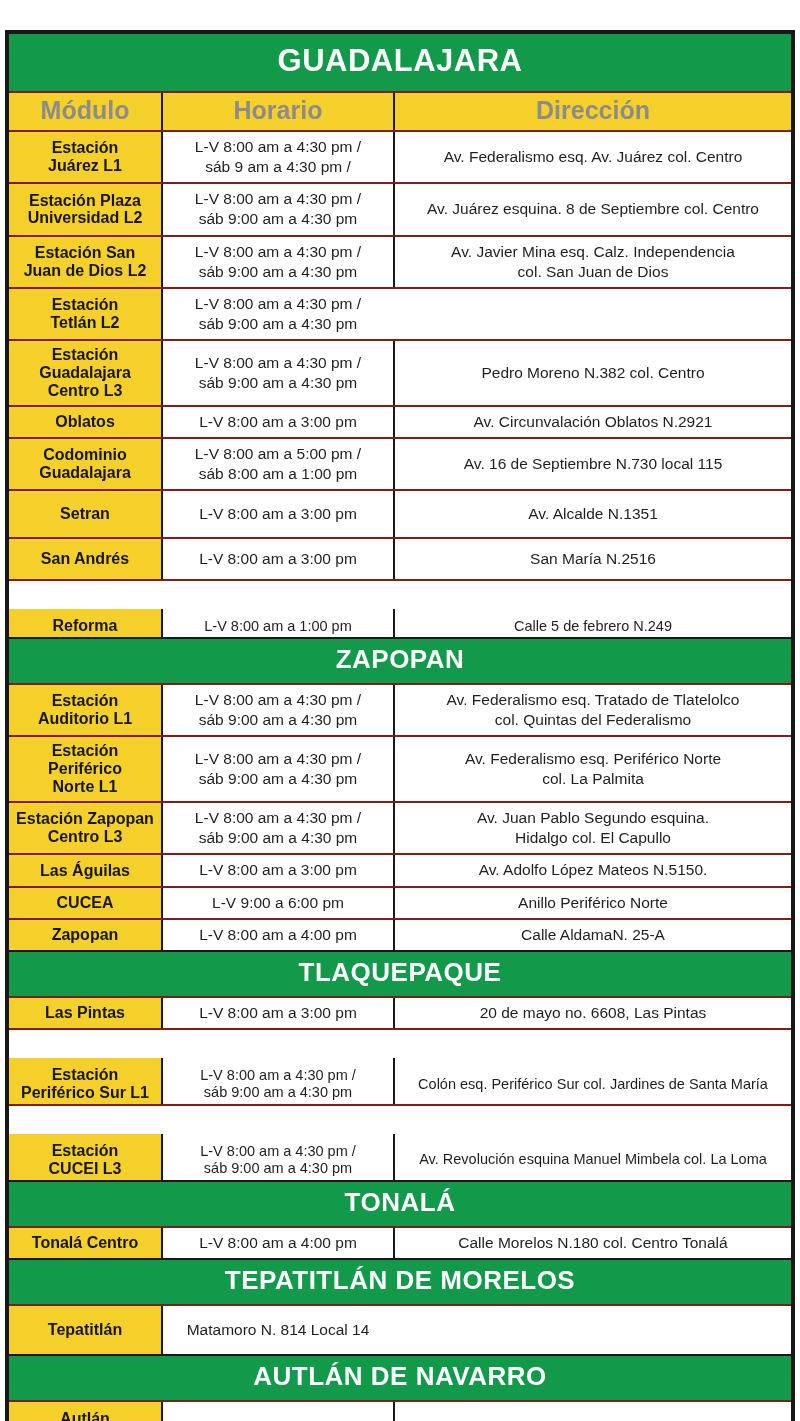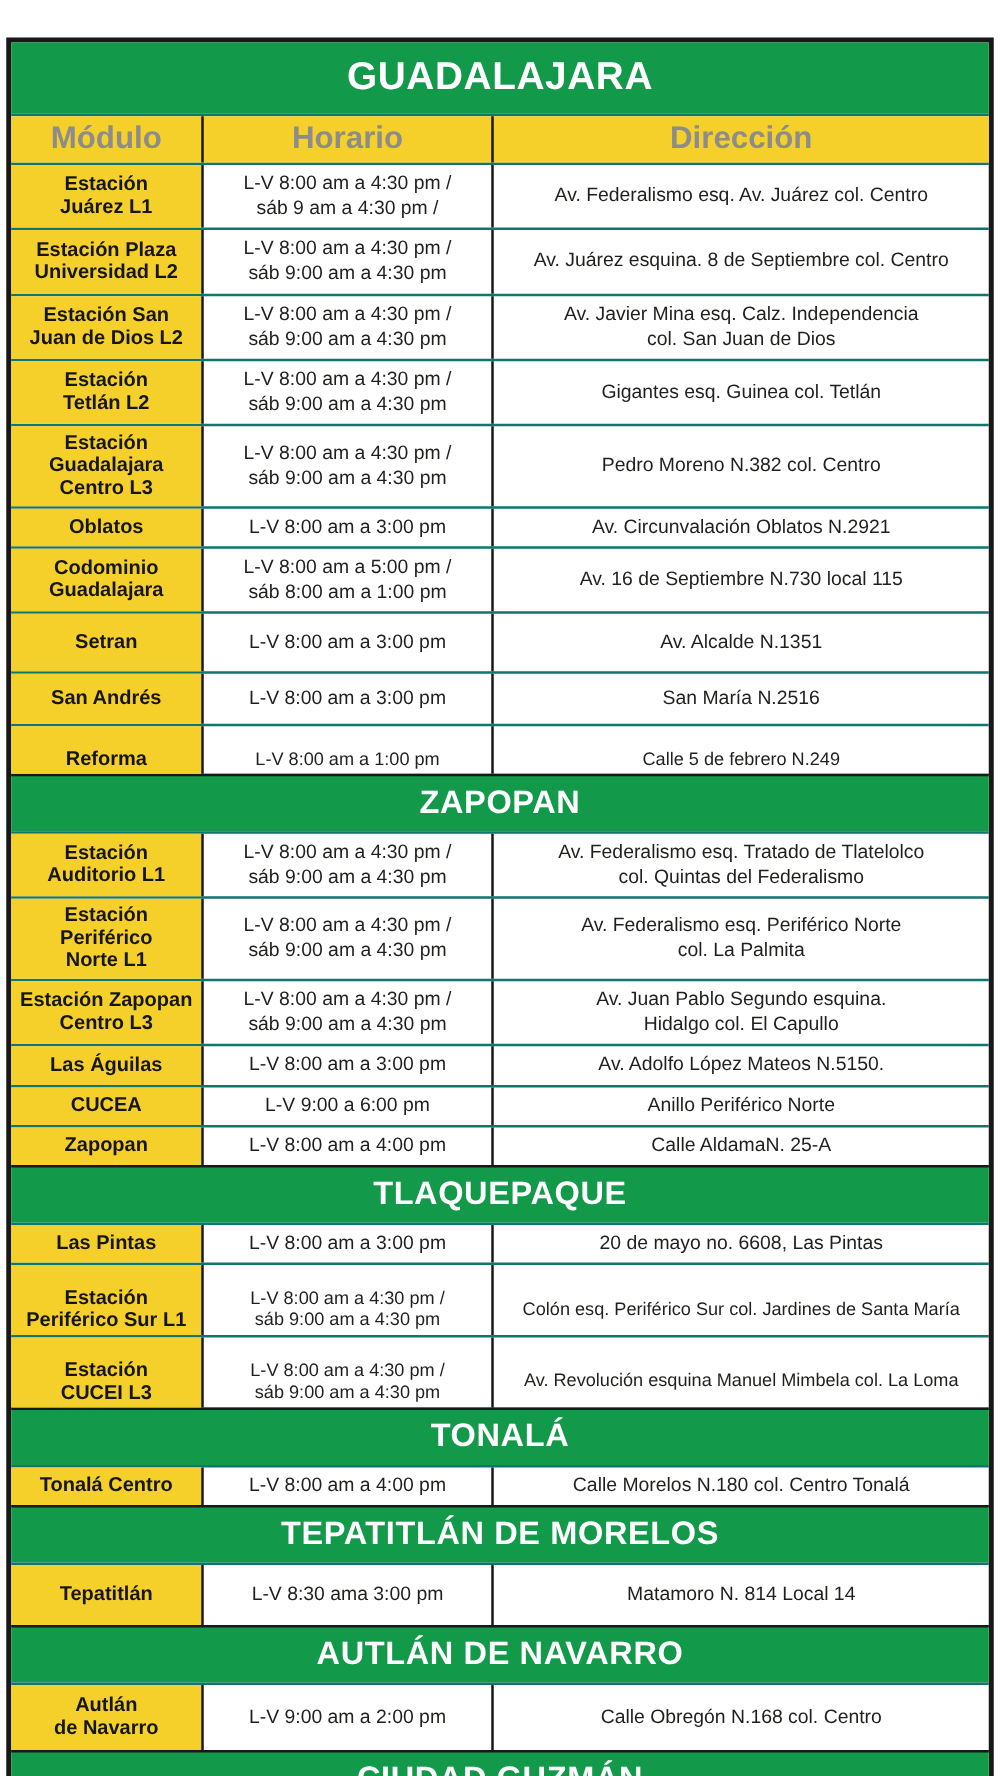--- a/index.html
+++ b/index.html
@@ -17,21 +17,21 @@
     font-size:26px;
     letter-spacing:0.5px;
     padding:5px 0 8px 0;
     border-top:2px solid #181818;
     white-space:pre-line;
   }
   .banner-lg { font-size:31px; padding:9px 0 12px 0; border-top:none; }
   .grid-row {
     display:grid;
     grid-template-columns:152px 232px 1fr;
-    border-top:2px solid #0f766e;
+    border-top:2px solid #7f1d1d;
     min-height:30px;
   }
   .cell {
     display:flex;
     align-items:center;
     justify-content:center;
     text-align:center;
     white-space:pre-line;
     padding:5px 6px;
   }
@@ -50,21 +50,21 @@
     line-height:1.3;
   }
   .head .cell {
     background:#F5D02B;
     color:#8C8C8C;
     font-weight:bold;
     font-size:25px;
     padding:2px 0 5px 0;
     line-height:1.2;
   }
-  .tight .cell { padding-top:18px; padding-bottom:2px; }
+  .tight .cell { padding-top:8px; padding-bottom:2px;margin-top:28px; }
   .tight .txt { font-size:14.5px; line-height:1.15; }
 </style>
 </head>
 <body>
 
 <div class="table-wrap">
 
   <div class="banner banner-lg">GUADALAJARA</div>
 
   <div class="grid-row head">
@@ -93,21 +93,20 @@
     <div class="cell txt">L-V 8:00 am a 4:30 pm /
 sáb 9:00 am a 4:30 pm</div>
     <div class="cell txt">Av. Javier Mina esq. Calz. Independencia
 col. San Juan de Dios</div>
   </div>
   <div class="grid-row">
     <div class="cell mod">Estación
 Tetlán L2</div>
     <div class="cell txt">L-V 8:00 am a 4:30 pm /
 sáb 9:00 am a 4:30 pm</div>
-    <div class="cell txt">Gigantes esq. Guinea col. Tetlán</div>
   </div>
   <div class="grid-row">
     <div class="cell mod">Estación
 Guadalajara
 Centro L3</div>
     <div class="cell txt">L-V 8:00 am a 4:30 pm /
 sáb 9:00 am a 4:30 pm</div>
     <div class="cell txt">Pedro Moreno N.382 col. Centro</div>
   </div>
   <div class="grid-row">
@@ -207,21 +206,20 @@
   <div class="grid-row">
     <div class="cell mod">Tonalá Centro</div>
     <div class="cell txt">L-V 8:00 am a 4:00 pm</div>
     <div class="cell txt">Calle Morelos N.180 col. Centro Tonalá</div>
   </div>
 
   <div class="banner">TEPATITLÁN DE MORELOS</div>
 
   <div class="grid-row" style="min-height:48px;">
     <div class="cell mod">Tepatitlán</div>
-    <div class="cell txt">L-V 8:30 ama 3:00 pm</div>
     <div class="cell txt">Matamoro N. 814 Local 14</div>
   </div>
 
   <div class="banner">AUTLÁN DE NAVARRO</div>
 
   <div class="grid-row" style="min-height:52px;">
     <div class="cell mod">Autlán
 de Navarro</div>
     <div class="cell txt">L-V 9:00 am a 2:00 pm</div>
     <div class="cell txt">Calle Obregón N.168 col. Centro</div>

